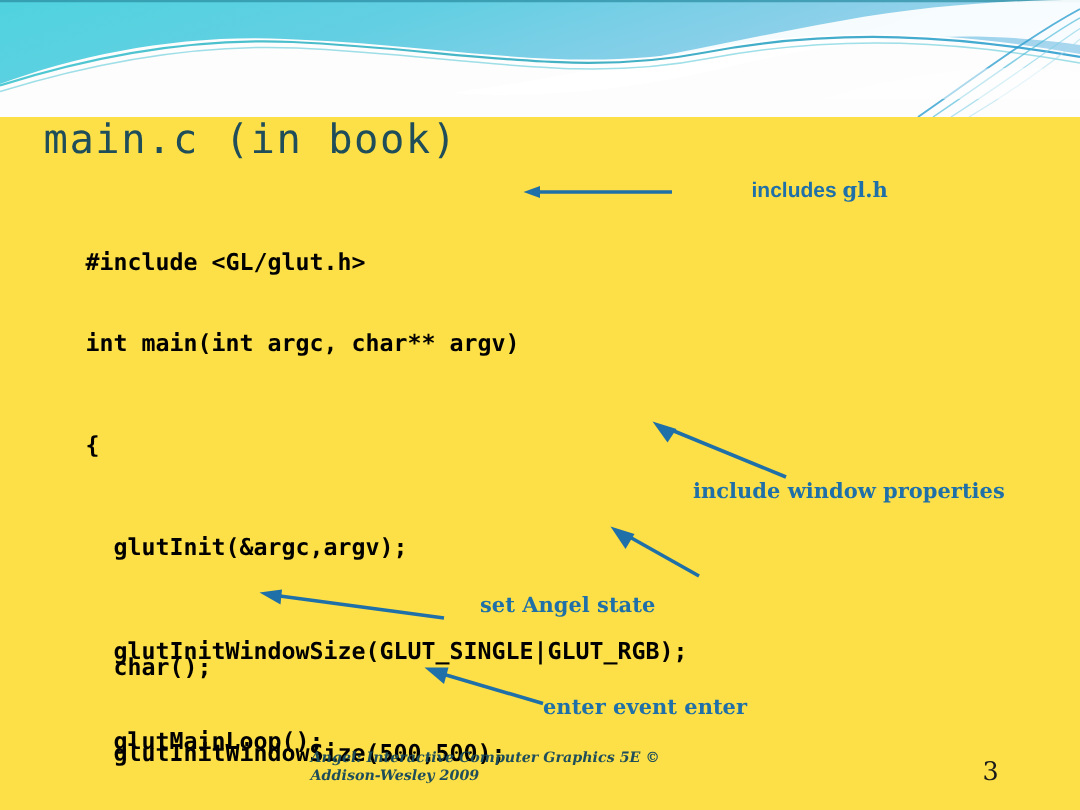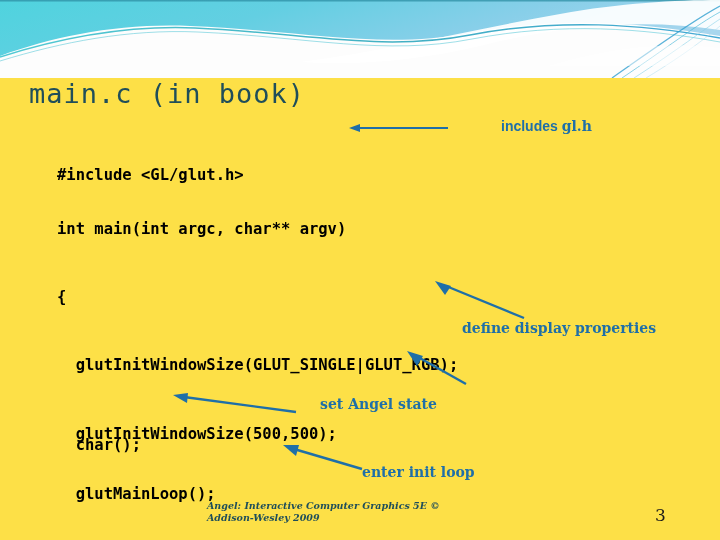--- a/index.html
+++ b/index.html
@@ -154,20 +154,21 @@
 
   <div class="title">main.c (in book)</div>
 
   <div class="code" style="top:118px;">
     <span class="ln">#include &lt;GL/glut.h&gt;</span>
   </div>
 
   <div class="code" style="top:172px;">
     <span class="ln">int main(int argc, char** argv)</span>
     <span class="ln">{</span>
+    <span class="ln">  glutInit(&amp;argc,argv);</span>
     <span class="ln">  glutInitWindowSize(GLUT_SINGLE|GLUT_RGB);</span>
     <span class="ln">  glutInitWindowSize(500,500);</span>
     
     
     
   </div>
 
   <div class="code" style="top:388px;">
     <span class="ln">  char();</span>
   </div>
@@ -184,41 +185,41 @@
 
   <div class="callout mixed" style="left:501px; top:118px;">
     <span class="sans">includes </span><span class="srf">gl.h</span>
   </div>
 
   <svg class="arrow" style="left:432px; top:276px;" width="100" height="48">
     <line x1="92" y1="42" x2="14" y2="10" stroke="#1f6fa8" stroke-width="2.4"></line>
     <polygon points="3,5 19,10 13,19" fill="#1f6fa8"></polygon>
   </svg>
 
-  <div class="callout serif" style="left:462px; top:320px;">define display properties</div>
+  <div class="callout serif" style="left:462px; top:320px;">include window properties</div>
 
   <svg class="arrow" style="left:404px; top:346px;" width="68" height="42">
     <line x1="62" y1="38" x2="14" y2="11" stroke="#1f6fa8" stroke-width="2.4"></line>
     <polygon points="3,5 19,10 13,20" fill="#1f6fa8"></polygon>
   </svg>
 
 
   <svg class="arrow" style="left:170px; top:390px;" width="132" height="26">
     <line x1="126" y1="22" x2="14" y2="7" stroke="#1f6fa8" stroke-width="2.4"></line>
     <polygon points="3,5 18,3 17,13" fill="#1f6fa8"></polygon>
   </svg>
 
   <div class="callout serif" style="left:320px; top:396px;">set Angel state</div>
 
   <svg class="arrow" style="left:280px; top:441px;" width="88" height="32">
     <line x1="82" y1="28" x2="14" y2="8" stroke="#1f6fa8" stroke-width="2.4"></line>
     <polygon points="3,4 19,4 16,15" fill="#1f6fa8"></polygon>
   </svg>
 
-  <div class="callout serif" style="left:362px; top:464px;">enter init loop</div>
+  <div class="callout serif" style="left:362px; top:464px;">enter event enter</div>
 
   <div class="footer">
     <span>Angel: Interactive Computer Graphics 5E ©</span>
     <span>Addison-Wesley 2009</span>
   </div>
 
   <div class="pagenum">3</div>
 
 </div>
 

